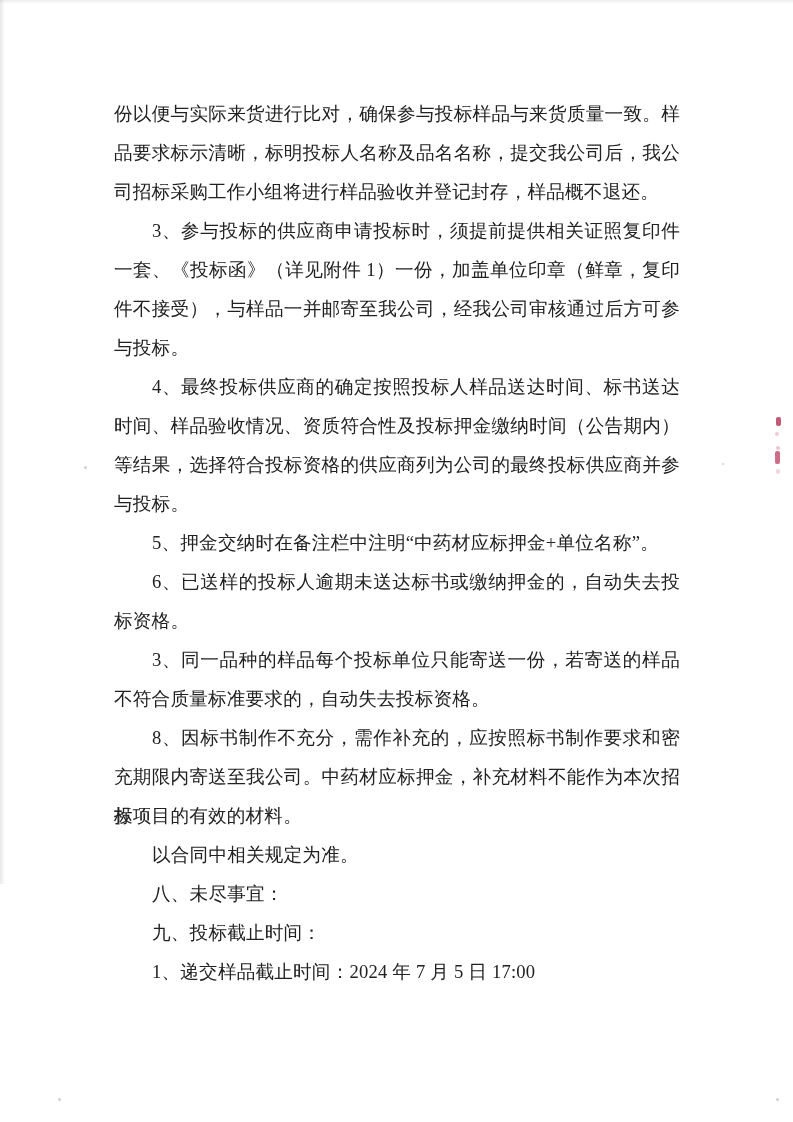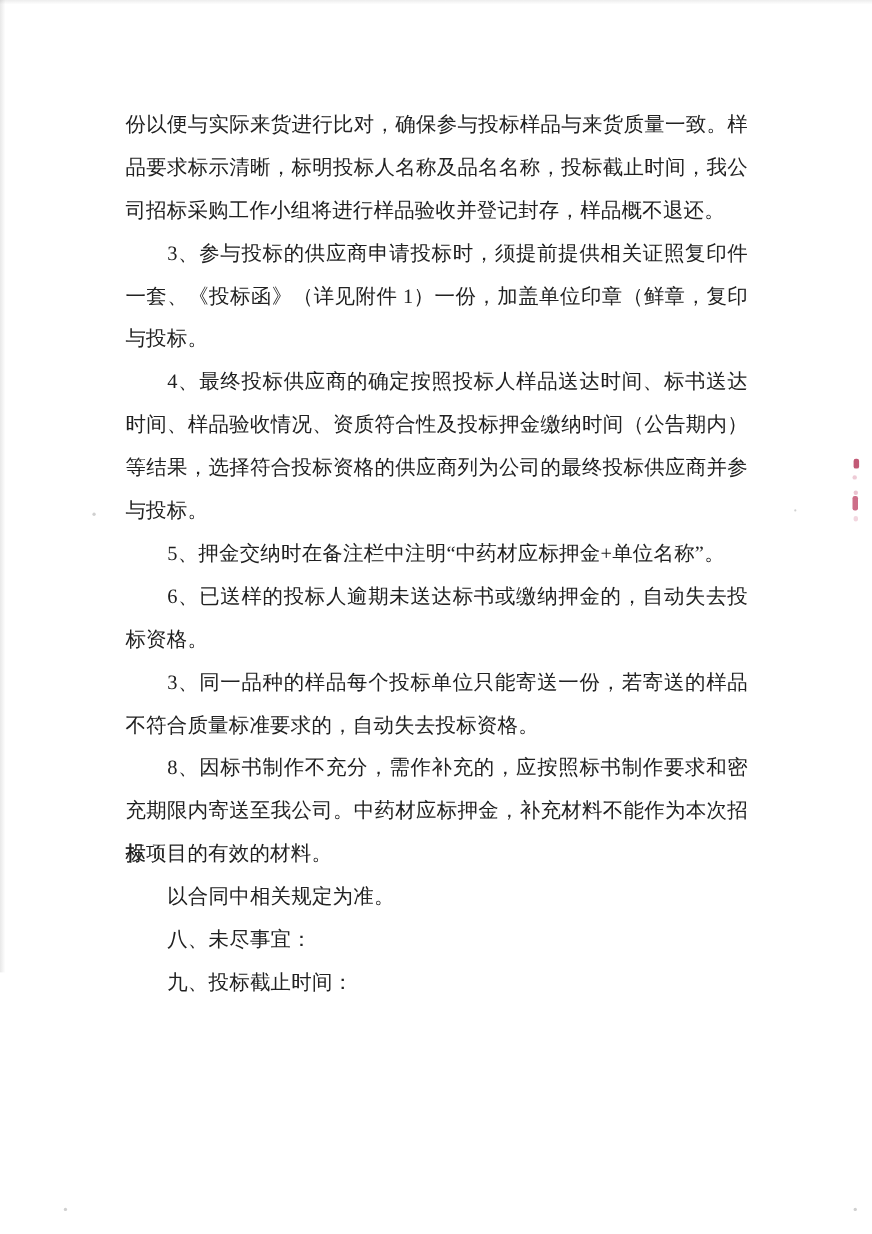--- a/index.html
+++ b/index.html
@@ -71,40 +71,42 @@
     background: rgba(120,120,120,0.35);
     pointer-events: none;
   }
 </style>
 </head>
 <body>
 
 <div class="page">
   <div class="text-block" style="color: rgb(33, 33, 33);">
       <div class="line justify">份以便与实际来货进行比对，确保参与投标样品与来货质量一致。样</div>
-      <div class="line justify">品要求标示清晰，标明投标人名称及品名名称，投标截止时间，我公</div>
+      <div class="line justify">品要求标示清晰，标明投标人名称及品名名称，提交我公司后，我公</div>
       <div class="line">司招标采购工作小组将进行样品验收并登记封存，样品概不退还。</div>
       <div class="line indent justify">3、参与投标的供应商申请投标时，须提前提供相关证照复印件</div>
       <div class="line justify">一套、《投标函》（详见附件 1）一份，加盖单位印章（鲜章，复印</div>
+      <div class="line justify">件不接受），与样品一并邮寄至我公司，经我公司审核通过后方可参</div>
       <div class="line">与投标。</div>
       <div class="line indent justify">4、最终投标供应商的确定按照投标人样品送达时间、标书送达</div>
       <div class="line justify">时间、样品验收情况、资质符合性及投标押金缴纳时间（公告期内）</div>
       <div class="line justify">等结果，选择符合投标资格的供应商列为公司的最终投标供应商并参</div>
       <div class="line">与投标。</div>
       <div class="line indent">5、押金交纳时在备注栏中注明“中药材应标押金+单位名称”。</div>
       <div class="line indent justify">6、已送样的投标人逾期未送达标书或缴纳押金的，自动失去投</div>
       <div class="line">标资格。</div>
       <div class="line indent justify">3、同一品种的样品每个投标单位只能寄送一份，若寄送的样品</div>
       <div class="line">不符合质量标准要求的，自动失去投标资格。</div>
       <div class="line indent justify">8、因标书制作不充分，需作补充的，应按照标书制作要求和密</div>
       <div class="line justify">充期限内寄送至我公司。中药材应标押金，补充材料不能作为本次招投</div>
       <div class="line">标项目的有效的材料。</div>
       <div class="line indent">以合同中相关规定为准。</div>
       <div class="line indent">八、未尽事宜：</div>
       <div class="line indent">九、投标截止时间：</div>
+      <div class="line indent">1、递交样品截止时间：2024 年 7 月 5 日 17:00</div>
     </div>
   <div>
       <div class="mark" style="left: 776px; top: 417px; width: 5px; height: 9px; background: rgb(183, 61, 94); opacity: 0.85;"></div>
       <div class="mark" style="left: 775px; top: 432px; width: 4px; height: 4px; background: rgb(227, 168, 187); opacity: 0.6;"></div>
       <div class="mark" style="left: 776px; top: 446px; width: 4px; height: 4px; background: rgb(221, 157, 178); opacity: 0.6;"></div>
       <div class="mark" style="left: 775px; top: 451px; width: 5px; height: 13px; background: rgb(192, 74, 107); opacity: 0.8;"></div>
       <div class="mark" style="left: 776px; top: 469px; width: 4px; height: 5px; background: rgb(232, 180, 196); opacity: 0.55;"></div>
       <div class="speck" style="left: 84px; top: 466px; width: 3px; height: 3px;"></div>
       <div class="speck" style="left: 722px; top: 463px; width: 2px; height: 2px;"></div>
       <div class="speck" style="left: 58px; top: 1098px; width: 3px; height: 3px;"></div>

